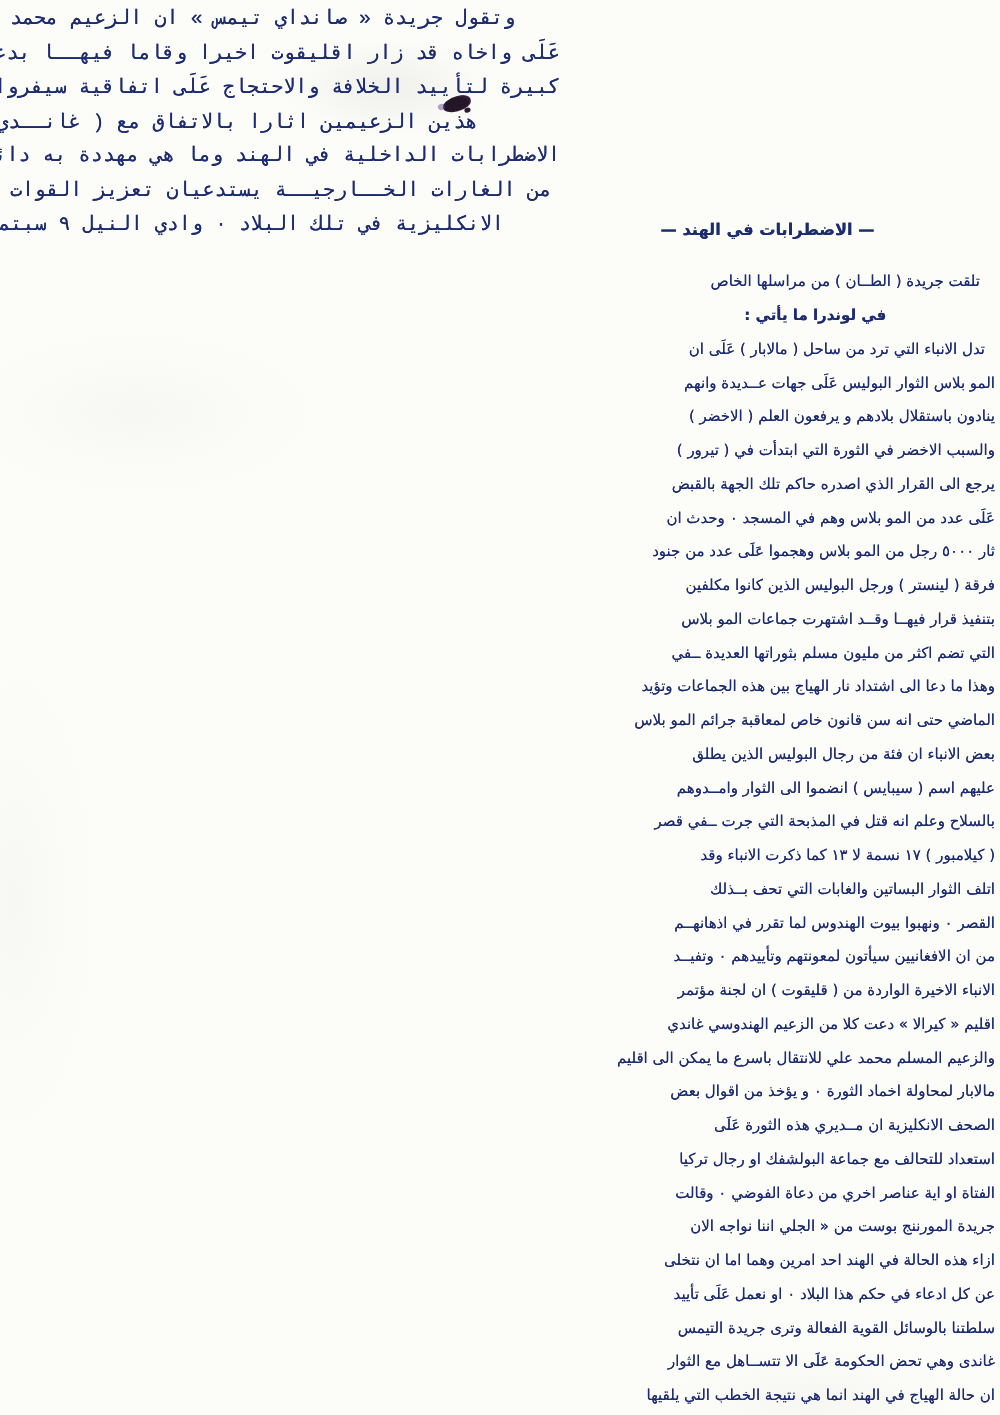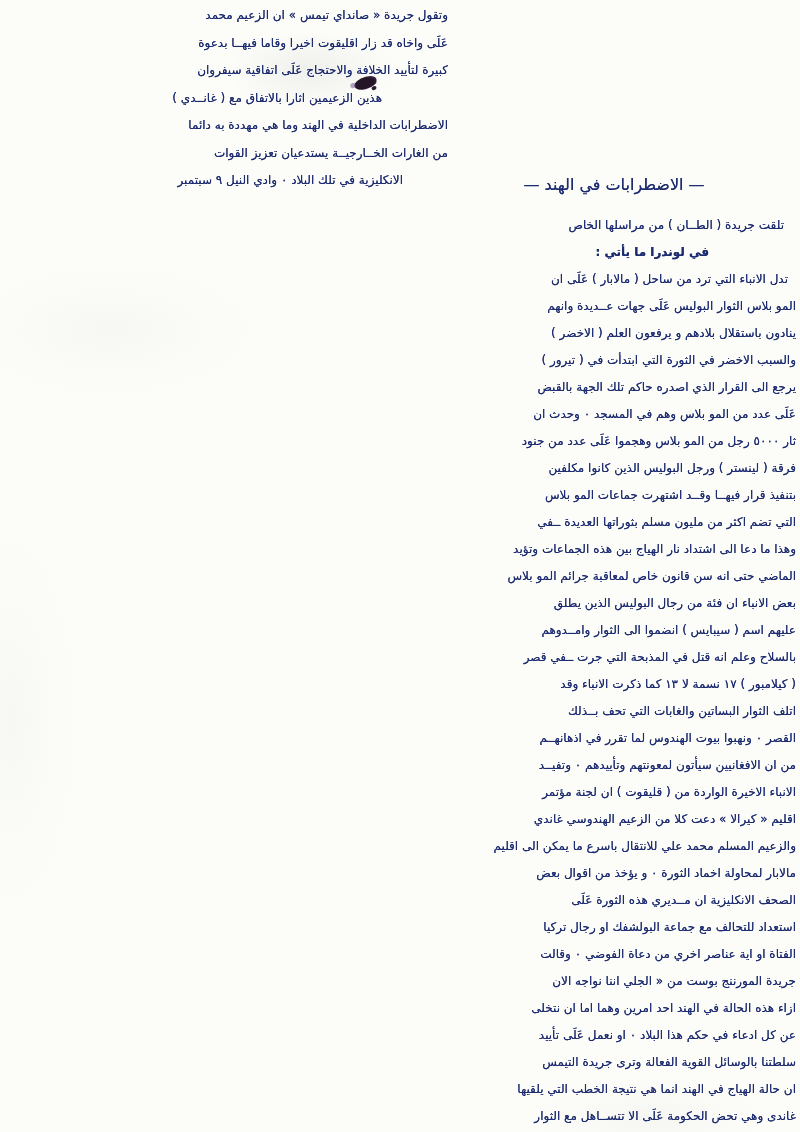--- a/index.html
+++ b/index.html
@@ -12,33 +12,34 @@
       radial-gradient(ellipse 200px 90px at 110px 330px, rgba(200,200,194,0.10), transparent 70%),
       radial-gradient(ellipse 90px 260px at 12px 720px, rgba(203,203,197,0.10), transparent 70%),
       radial-gradient(ellipse 160px 60px at 650px 1120px, rgba(203,203,197,0.12), transparent 70%),
       #fcfcf9;
     overflow:hidden;
     color:#1d2c70;
   }
   .intro-block{
     position:absolute;
     top:2px;right:352px;width:440px;
-    direction:rtl;text-align:right;
-    font-size:12px;line-height:27.5px;
+    direction:rtl;text-align:left;
+    font-size:16px;line-height:27.5px;
     white-space:nowrap;
     text-shadow:0 0 0.5px rgba(29,44,112,0.85);
+    font-family:Liberation Mono, monospace;
   }
   .article-col{
     position:absolute;
     top:170px;right:4px;width:408px;
     direction:rtl;
   }
   .heading{
     margin:0;
-    font-size:16px;font-weight:normal;
+    font-size:13px;font-weight:bold;
     line-height:30px;height:30px;
     text-align:center;
     padding-left:44px;
     white-space:nowrap;
     text-shadow:0 0 0.5px rgba(29,44,112,0.9);
   }
   .article-lines{
     margin-top:12px;
     font-size:12px;line-height:27px;
     text-align:right;
@@ -118,18 +119,18 @@
         <div class="line">اقليم « كيرالا » دعت كلا من الزعيم الهندوسي غاندي</div>
         <div class="line">والزعيم المسلم محمد علي للانتقال باسرع ما يمكن الى اقليم</div>
         <div class="line">مالابار لمحاولة اخماد الثورة ٠ و يؤخذ من اقوال بعض</div>
         <div class="line">الصحف الانكليزية ان مــديري هذه الثورة عَلَى</div>
         <div class="line">استعداد للتحالف مع جماعة البولشفك او رجال تركيا</div>
         <div class="line">الفتاة او اية عناصر اخري من دعاة الفوضي ٠ وقالت</div>
         <div class="line">جريدة المورننج بوست من « الجلي اننا نواجه الان</div>
         <div class="line">ازاء هذه الحالة في الهند احد امرين وهما اما ان نتخلى</div>
         <div class="line">عن كل ادعاء في حكم هذا البلاد ٠ او نعمل عَلَى تأييد</div>
         <div class="line">سلطتنا بالوسائل القوية الفعالة وترى جريدة التيمس</div>
+        <div class="line">غاندى وهي تحض الحكومة عَلَى الا تتســاهل مع الثوار</div>
         <div class="line">ان حالة الهياج في الهند انما هي نتيجة الخطب التي يلقيها</div>
-        <div class="line">غاندى وهي تحض الحكومة عَلَى الا تتســاهل مع الثوار</div>
       </div>
   </div>
 
 </div>
 
 </body></html>

